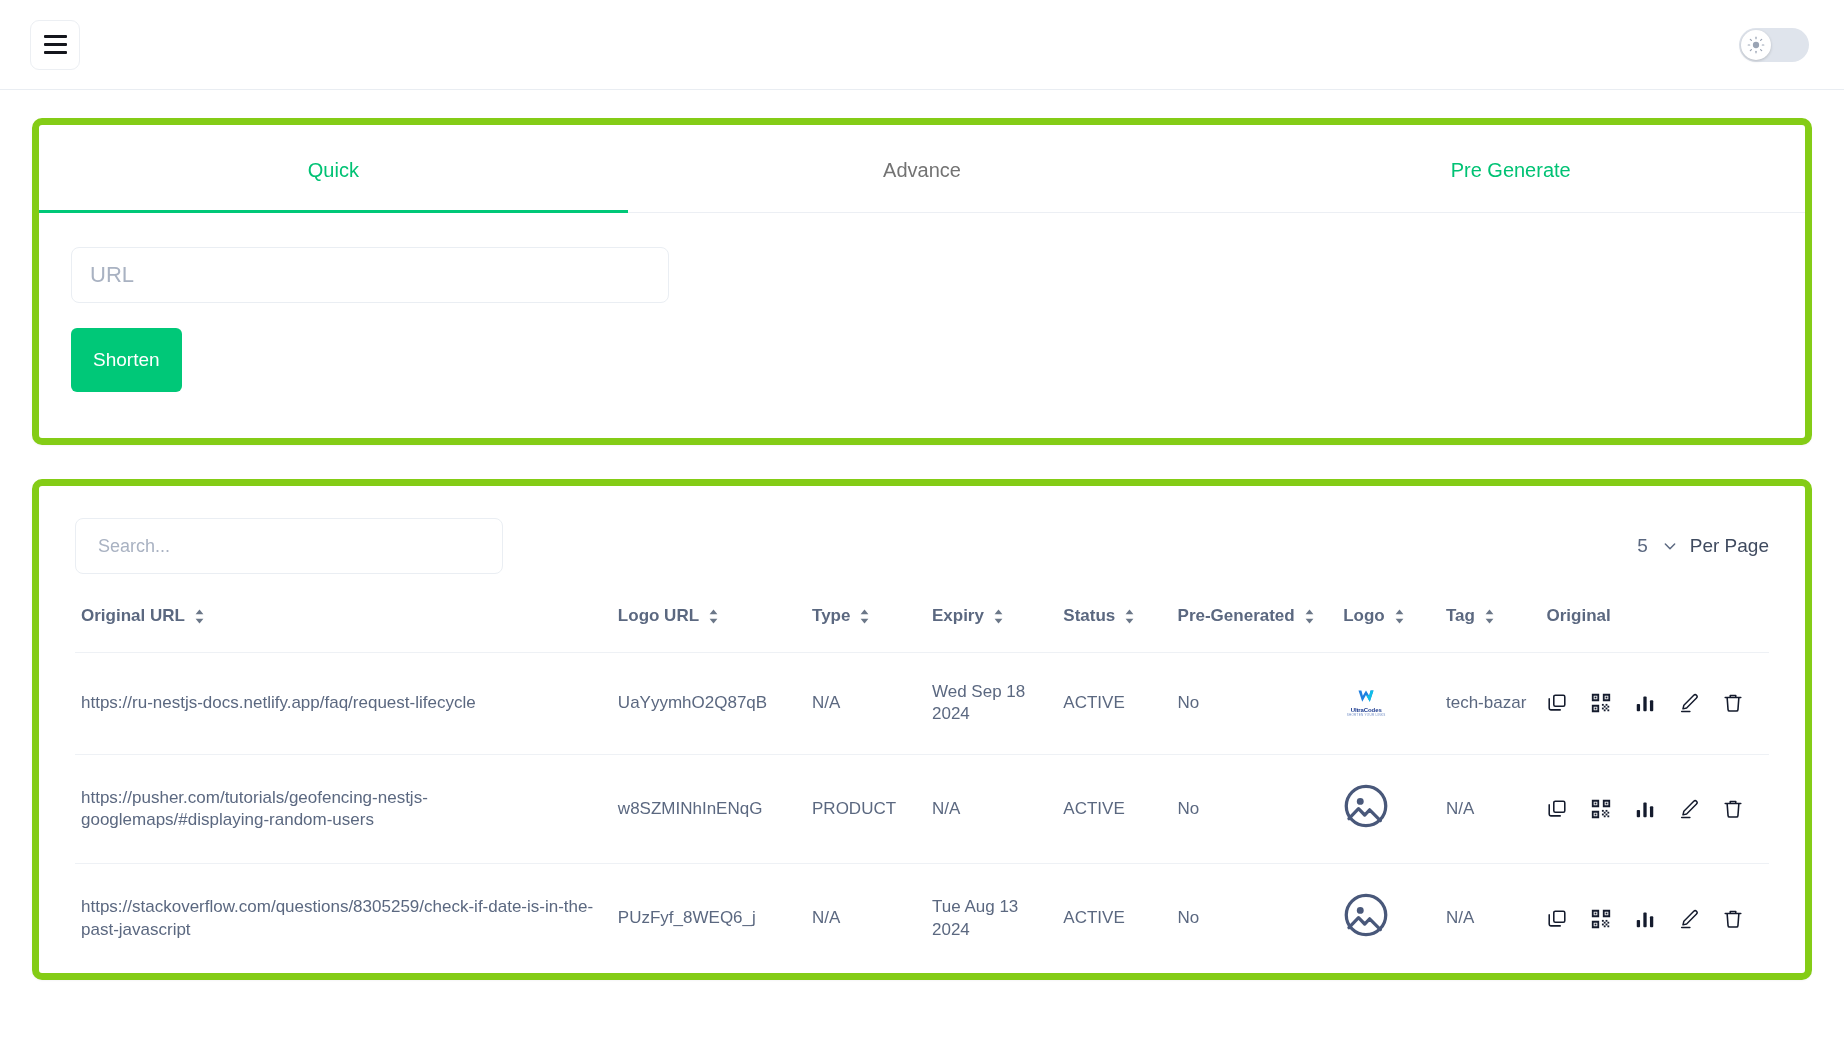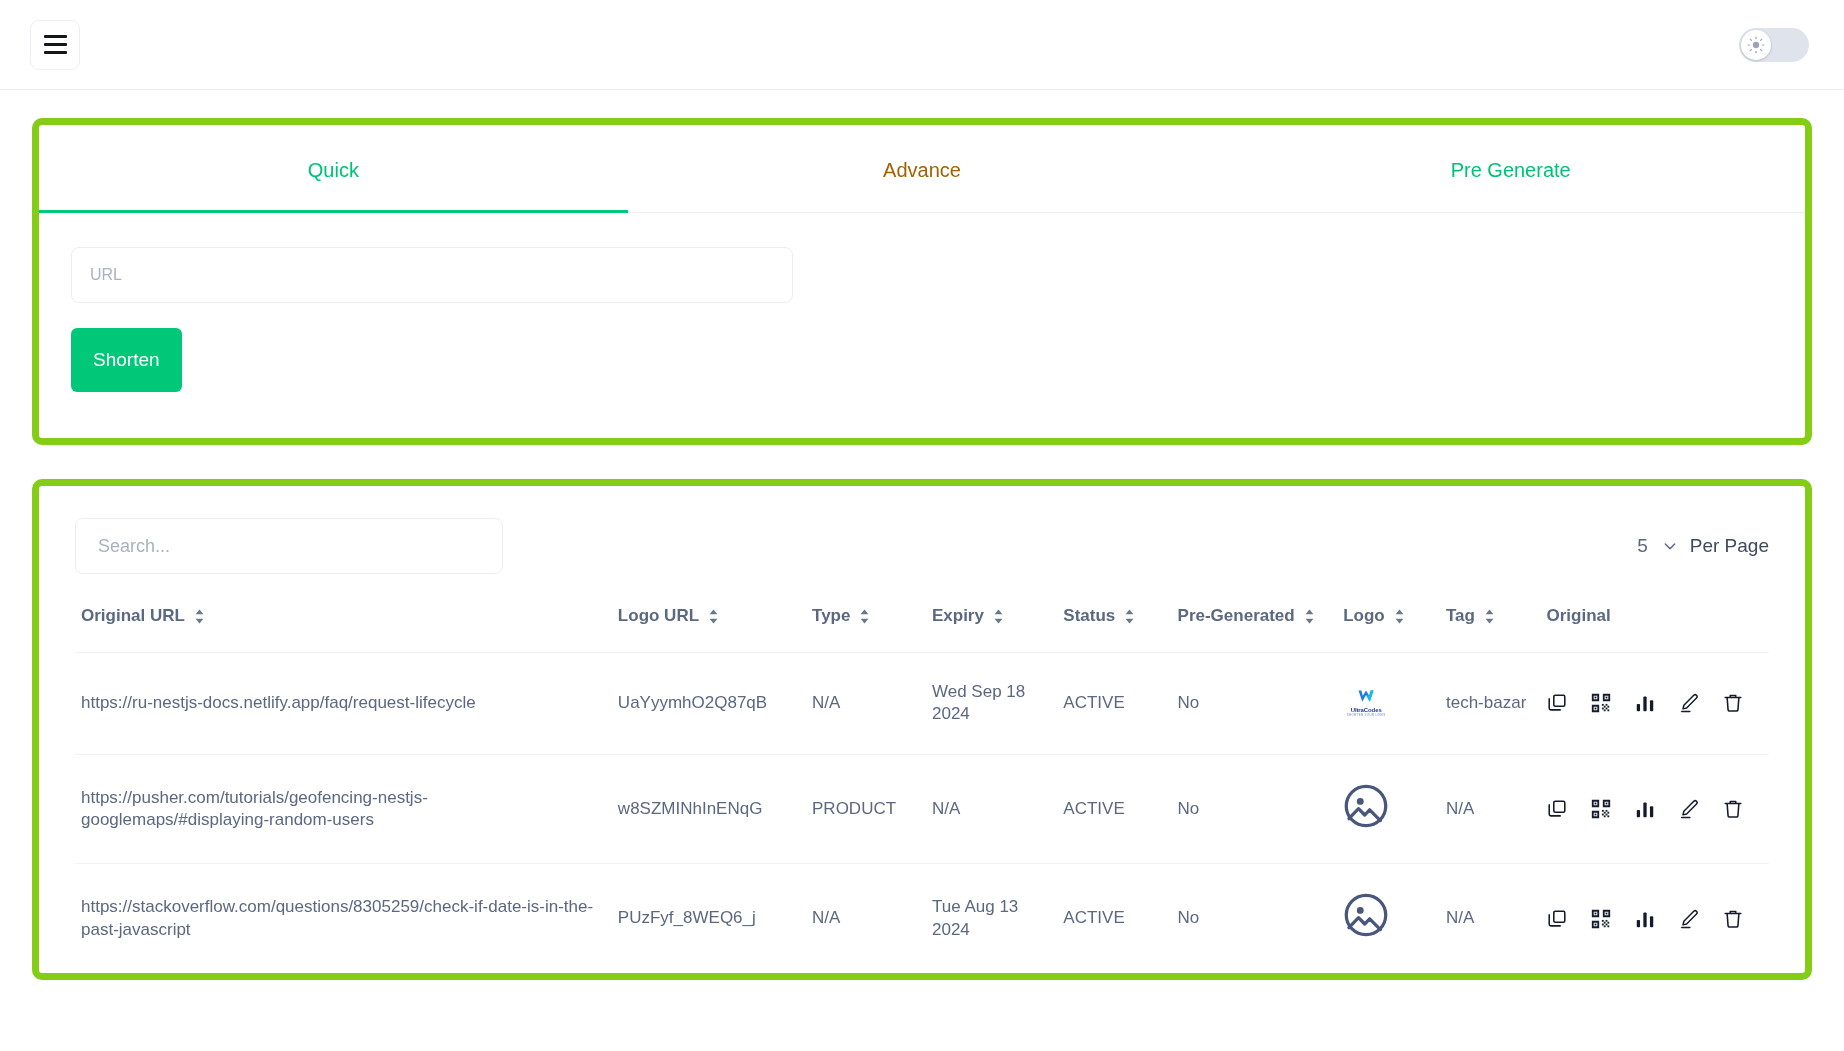--- a/index.html
+++ b/index.html
@@ -83,38 +83,38 @@
     cursor: pointer;
     position: relative;
   }
   .tab.active::after {
     content: "";
     position: absolute;
     left: 0; right: 0; bottom: -1px;
     height: 3px;
     background: #00c878;
   }
-  .tab.dark { color: #a16207; }
+  .tab.dark { color: #737373; }
 
   
   .form-body { padding: 34px 32px 46px 32px; }
   .field-label {
     font-size: 17px;
     color: #48546a;
     margin-bottom: 14px;
   }
   .req { color: #e63768; font-size: 17px; }
   .url-input {
     display: block;
-    width: 722px;
+    width: 598px;
     height: 56px;
     border: 1px solid #eaeef3;
     border-radius: 8px;
     padding: 0 18px;
-    font-size: 16px;
+    font-size: 22px;
     color: #48546a;
     outline: none;
     background: #fff;
     font-family: "Liberation Sans", sans-serif;
   }
   .url-input::placeholder { color: #a9b2c2; }
   .btn-shorten {
     margin-top: 25px;
     height: 64px;
     padding: 0 22px;

